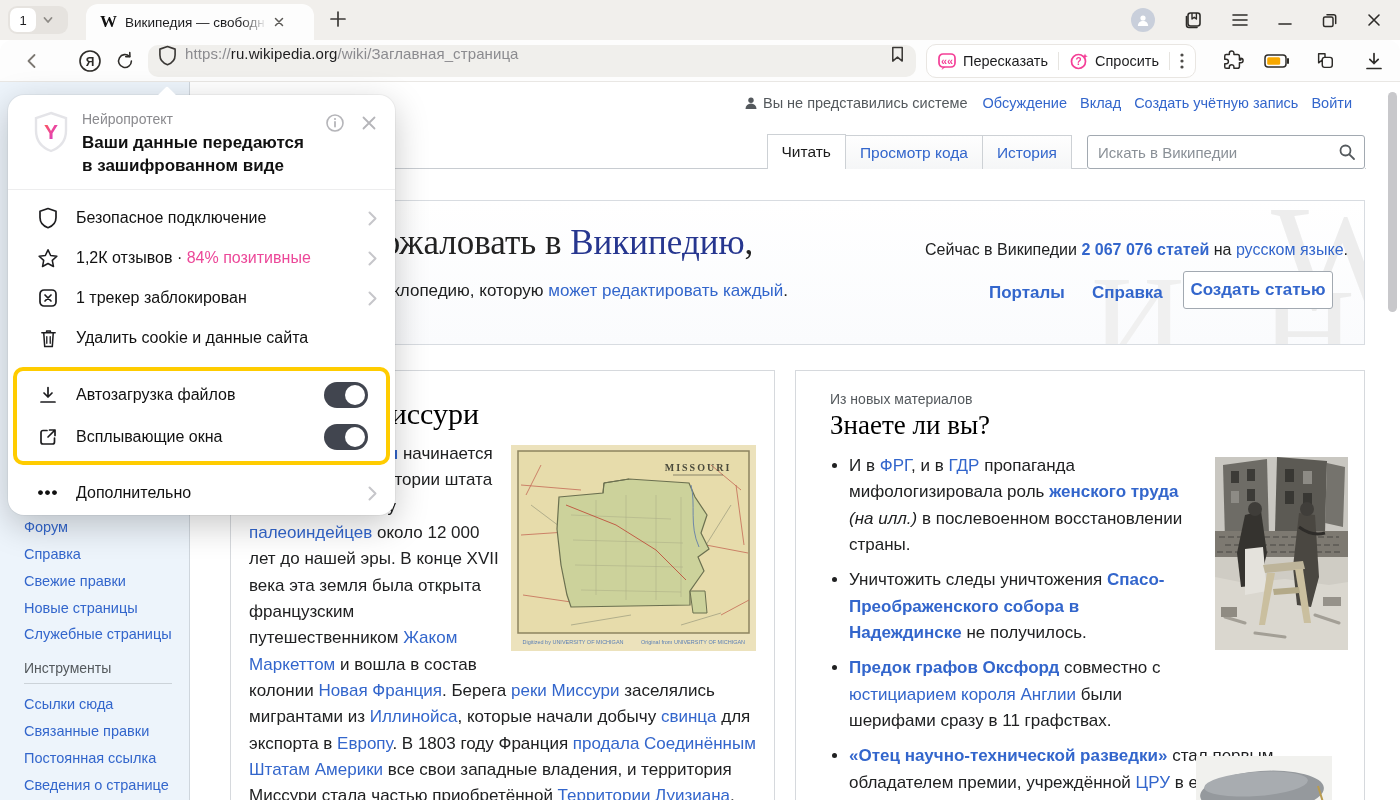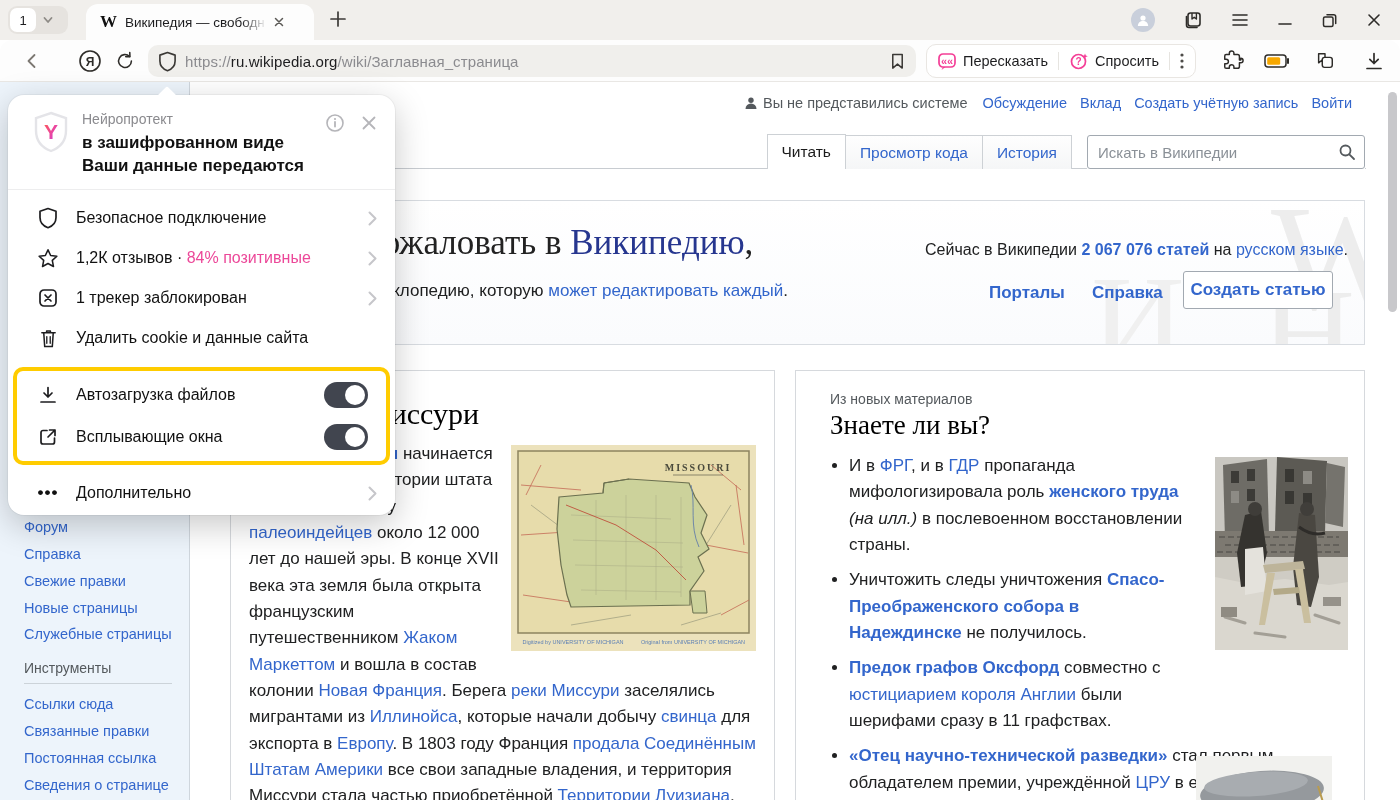--- a/index.html
+++ b/index.html
@@ -13,21 +13,21 @@
   .tab{position:absolute;left:86px;top:4px;width:228px;height:36px;background:#fdfdfd;border-radius:12px 12px 0 0;display:flex;align-items:center;padding:0 10px;box-sizing:border-box;}
   .tab .wglyph{font-family:"Liberation Serif",serif;font-weight:700;font-size:17px;color:#111;margin:0 8px 0 4px;}
   .tabtitle{position:relative;font-size:13.5px;color:#1d1d1f;white-space:nowrap;overflow:hidden;width:142px;}
   .tabtitle .fade{position:absolute;right:0;top:0;width:26px;height:100%;background:linear-gradient(90deg,rgba(253,253,253,0),#fdfdfd);}
   .tabclose{margin-left:6px;}
   .newtab{position:absolute;left:328px;top:9px;}
   .winicons{position:absolute;right:0;top:0;height:40px;display:flex;align-items:center;gap:28px;padding-right:18px;}
   .avatar{width:24px;height:24px;border-radius:50%;background:#c9cfdb;display:flex;align-items:center;justify-content:center;}
   .toolbar{position:absolute;left:0;top:40px;width:1400px;height:42px;background:#fdfdfd;border-radius:12px 12px 0 0;border-bottom:1px solid #e9e7e4;box-sizing:border-box;}
   .tb-ic{position:absolute;top:50%;transform:translateY(-50%);}
-  .addr{position:absolute;left:148px;top:5px;width:768px;height:32px;background:#f0efec;border-radius:10px;display:flex;align-items:center;padding:0 10px;box-sizing:border-box;}
+  .addr{position:absolute;left:148px;top:5px;width:768px;height:32px;background:#f0efec;border-radius:10px;display:flex;padding:0 10px;box-sizing:border-box;}
   .addr .url{font-size:15px;margin-left:8px;letter-spacing:.1px;color:#8b8b8f;flex:1;white-space:nowrap;overflow:hidden;}
   .seg-gr{color:#8b8b8f;} .seg-dk{color:#1d1d1f;}
   .aipill{position:absolute;left:926px;top:4px;width:270px;height:34px;background:#fff;border:1px solid #e9e6e2;border-radius:10px;display:flex;align-items:center;box-sizing:border-box;}
   .aibtn{display:flex;align-items:center;gap:6px;font-size:14.5px;color:#1d1d1f;padding:0 10px;height:100%;}
   .aidiv{width:1px;height:18px;background:#e6e4e0;}
   
   .page{position:absolute;left:0;top:82px;width:1400px;height:718px;background:#fff;}
   .side-bg{position:absolute;left:0;top:0;width:190px;height:718px;background:#edf4fb;border-right:1px solid #cfd6dd;box-sizing:border-box;}
   .personal{position:absolute;top:13px;right:48px;display:flex;align-items:center;gap:15px;font-size:14.5px;}
   .anon{color:#54595d;display:flex;align-items:center;gap:5px;}
@@ -387,22 +387,22 @@
           <stop offset="0" stop-color="#ff5c4d"></stop>
               <stop offset=".55" stop-color="#eb469f"></stop>
               <stop offset="1" stop-color="#b341ef"></stop>
         </linearGradient>
           </defs>
         <path d="M21 2l15 5v12.5C36 30 30 36.6 21 40 12 36.6 6 30 6 19.5V7z" fill="#fff" stroke="#e4e4e8" stroke-width="2.4"></path>
         <text x="21" y="28" text-anchor="middle" font-size="21" font-weight="bold" fill="url(#yg)" font-family="Liberation Sans,sans-serif">Y</text>
       </svg>
       <div class="pbrand">Нейропротект</div>
       <div class="ptitle">
+        <div>Ваши данные передаются</div>
         <div>в зашифрованном виде</div>
-        <div>Ваши данные передаются</div>
       </div>
       <div class="phicons">
         <span>
           <svg class="ic" width="20" height="20" viewBox="0 0 20 20">
               <circle cx="10" cy="10" r="8" fill="none" stroke="#b5b5b9" stroke-width="1.6"></circle>
               <path d="M10 9v4.5" stroke="#b5b5b9" stroke-width="1.8" stroke-linecap="round"></path>
               <circle cx="10" cy="6" r="1.1" fill="#b5b5b9"></circle>
             </svg>
         </span>
         <span>

